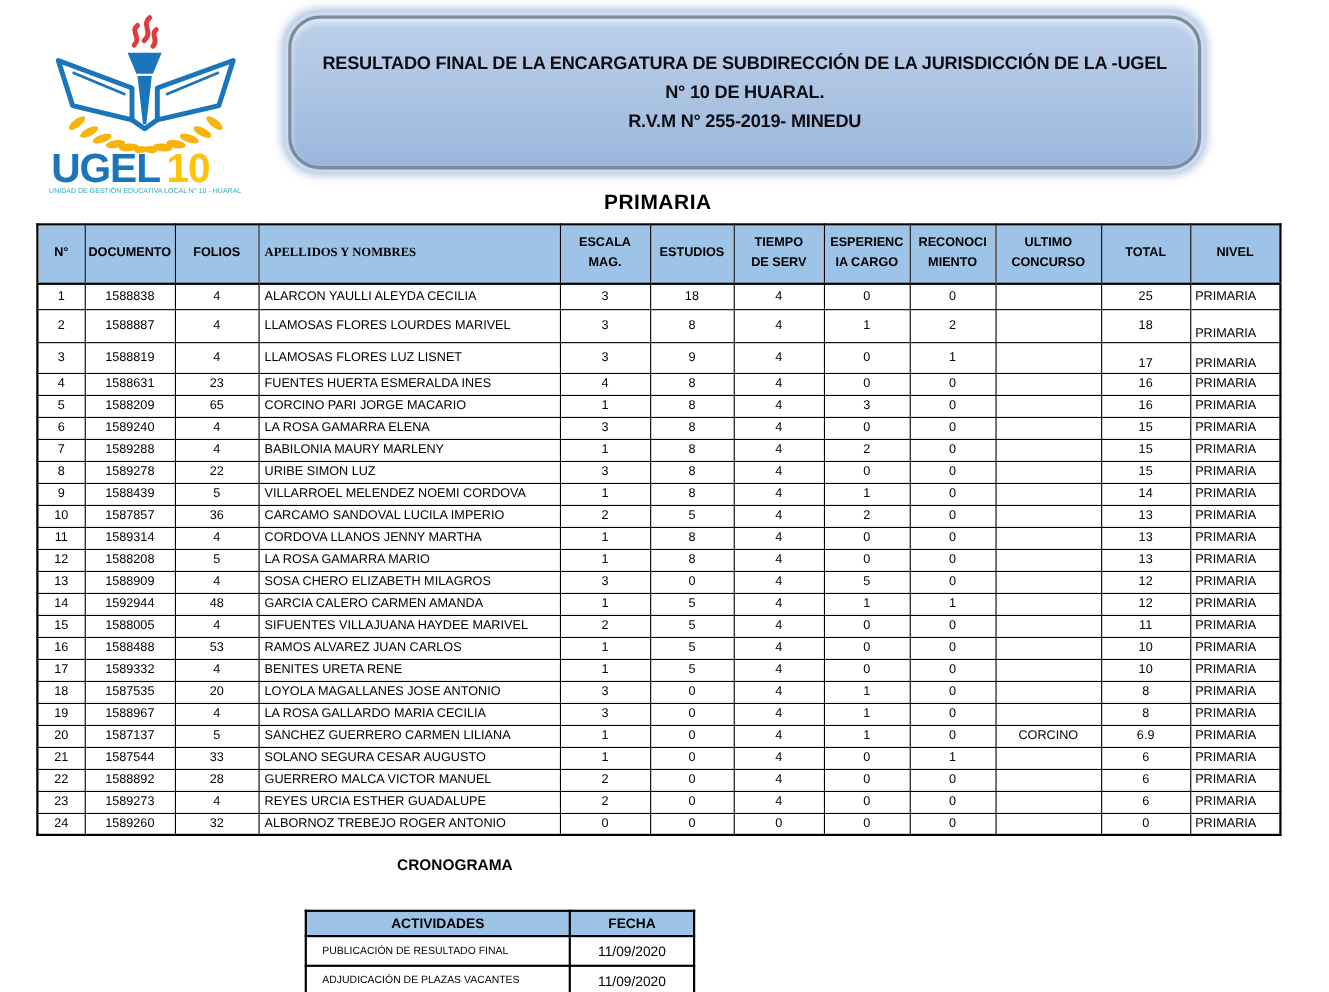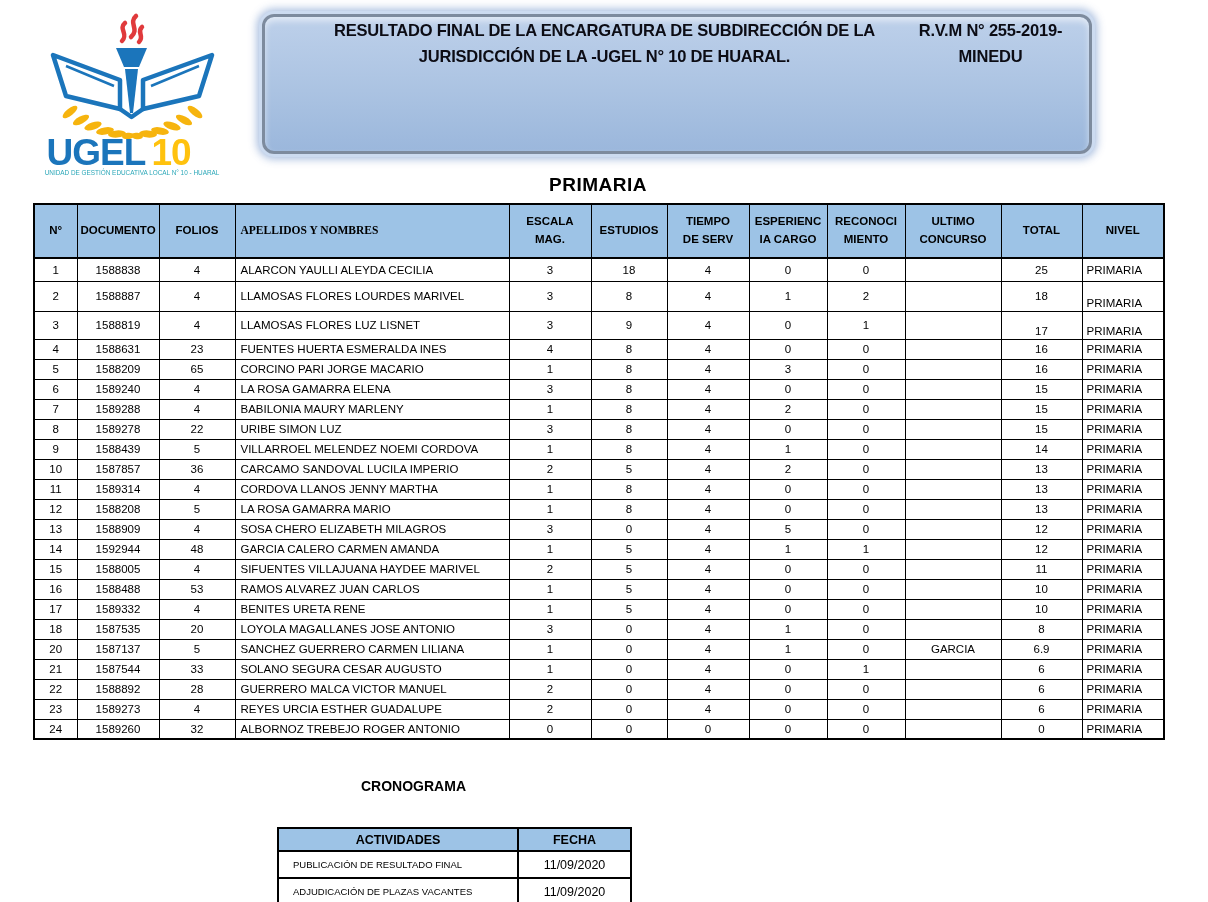--- a/index.html
+++ b/index.html
@@ -8,24 +8,24 @@
   #page {
     position:relative; width:1208px; height:902px; background:#ffffff; overflow:hidden;
   }
 
   
   #logo { position:absolute; left:40px; top:10px; width:185px; height:168px; }
 
   
   #banner {
     position:absolute; left:262px; top:14px; width:830px; height:140px;
-    border:3px solid #7d8b9e; border-radius:12px;
+    border:3px solid #7d8b9e; border-radius:29px;
     background:linear-gradient(180deg,#bdd0ea 0%, #abc3e2 55%, #9bb7dc 100%);
     box-shadow:0 0 0 3px #ccdbf0, 0 0 9px 5px rgba(150,176,216,0.85), inset 0 4px 6px rgba(255,255,255,0.55);
-    display:flex; flex-direction:row; justify-content:center;
+    display:flex; flex-direction:column; justify-content:center;
     text-align:center; padding:0 26px;
   }
   #banner .t1, #banner .t2 {
     font-weight:bold; font-size:16.5px; line-height:26px; color:#0c0c14;
     letter-spacing:-0.2px;
   }
 
   
   #section-title {
     position:absolute; left:33px; top:174px; width:1130px; text-align:center;
@@ -415,30 +415,44 @@
           <td>3</td>
           <td>0</td>
           <td>4</td>
           <td>1</td>
           <td>0</td>
           <td></td>
           <td>8</td>
           <td class="nivel-col">PRIMARIA</td>
         </tr>
         <tr>
+          <td>19</td>
+          <td>1588967</td>
+          <td>4</td>
+          <td class="name-col">LA ROSA GALLARDO MARIA CECILIA</td>
+          <td>3</td>
+          <td>0</td>
+          <td>4</td>
+          <td>1</td>
+          <td>0</td>
+          <td></td>
+          <td>8</td>
+          <td class="nivel-col">PRIMARIA</td>
+        </tr>
+        <tr>
           <td>20</td>
           <td>1587137</td>
           <td>5</td>
           <td class="name-col">SANCHEZ GUERRERO CARMEN LILIANA</td>
           <td>1</td>
           <td>0</td>
           <td>4</td>
           <td>1</td>
           <td>0</td>
-          <td>GARCIA</td>
+          <td>CORCINO</td>
           <td>6.9</td>
           <td class="nivel-col">PRIMARIA</td>
         </tr>
         <tr>
           <td>21</td>
           <td>1587544</td>
           <td>33</td>
           <td class="name-col">SOLANO SEGURA CESAR AUGUSTO</td>
           <td>1</td>
           <td>0</td>

